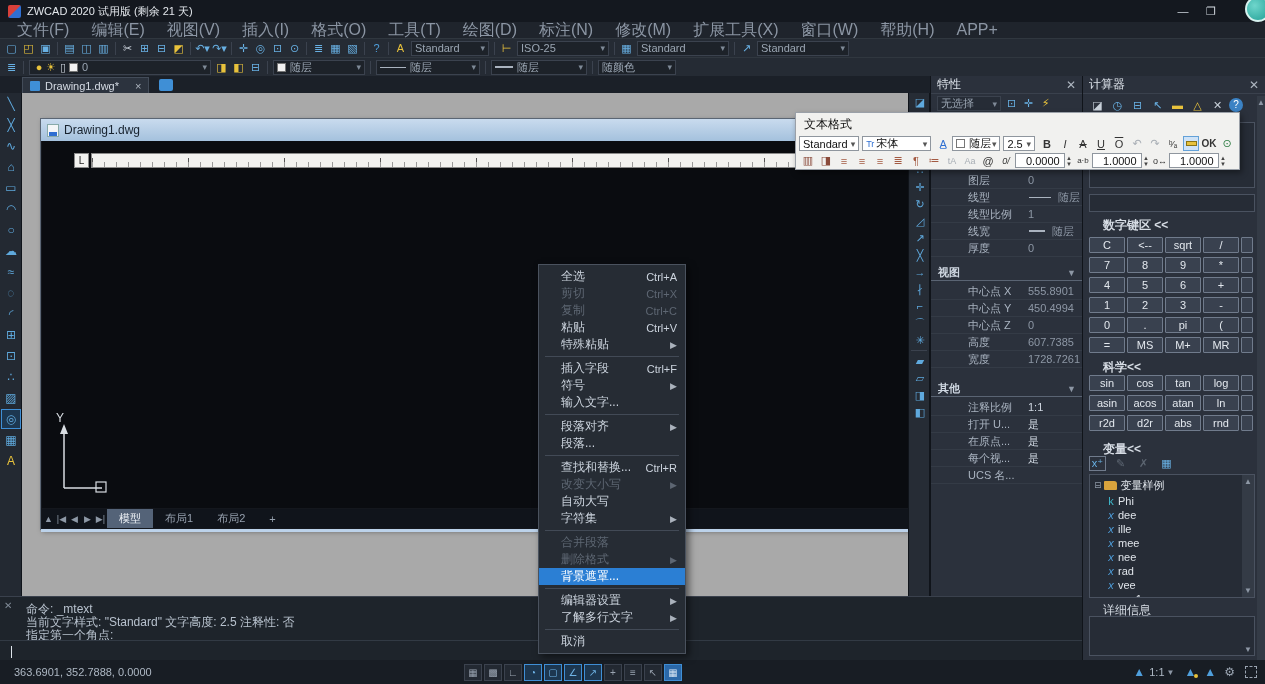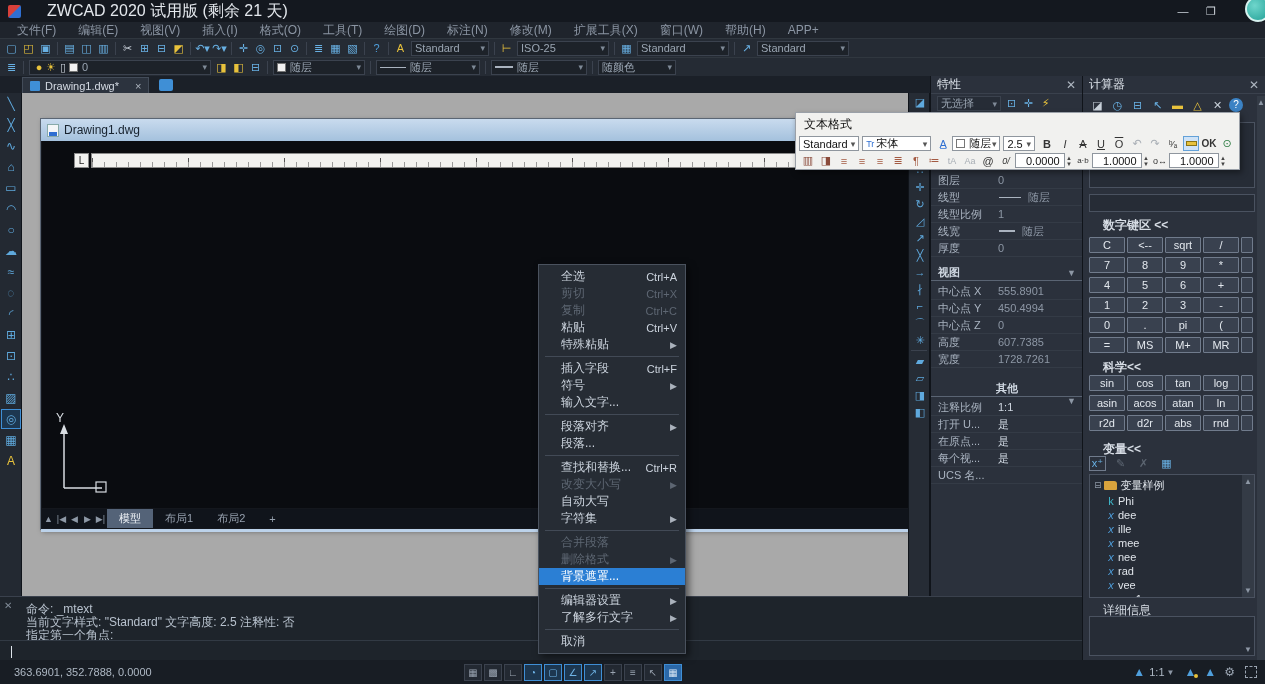--- a/index.html
+++ b/index.html
@@ -3,25 +3,25 @@
 <meta charset="utf-8">
 <style>
   *{box-sizing:border-box;margin:0;padding:0;}
   html,body{width:1265px;height:684px;overflow:hidden;}
   body{position:relative;background:#262b33;font-family:"Liberation Sans","DejaVu Sans",sans-serif;font-size:12px;color:#c3ccd8;}
   .abs{position:absolute;}
   .flex{display:flex;align-items:center;}
   
   #titlebar{left:0;top:0;width:1265px;height:22px;background:#14181f;display:flex;align-items:center;}
   #titlebar .logo{width:13px;height:13px;margin:0 6px 0 8px;background:linear-gradient(135deg,#d8403a 48%,#2f6fd2 52%);border-radius:2px;}
-  #titlebar .wtitle{color:#e3e7ec;font-size:16px;margin-left:20px;}
+  #titlebar .wtitle{color:#e3e7ec;font-size:11px;}
   .winbtn{width:28px;height:20px;display:flex;align-items:center;justify-content:center;color:#cfd5dc;font-size:11px;}
   #assist{right:-6px;top:-4px;width:26px;height:26px;border-radius:50%;background:radial-gradient(circle at 35% 35%,#6fd6cc,#1f9e94);border:2px solid #d7f2ef;}
   #menubar{left:0;top:22px;width:1265px;height:16px;background:#1f242c;display:flex;align-items:center;padding-left:6px;}
-  .mitem{color:#8b95a3;padding:0 11px;font-size:12px;}
+  .mitem{color:#8b95a3;padding:0 11px;font-size:16px;}
   
   .tbar{left:0;width:1265px;height:19px;background:#252b34;border-top:1px solid #30373f;display:flex;align-items:center;padding-left:3px;}
   .tsep{width:1px;height:13px;background:#3b424e;margin:0 3px;}
   .ti{width:17px;height:15px;display:inline-flex;align-items:center;justify-content:center;color:#68b0e3;font-size:11px;line-height:1;}
   .ti.y{color:#e8c23c;} .ti.w{color:#c9d1da;}
   .combo{height:15px;background:#1d2229;border:1px solid #3b424e;display:flex;align-items:center;padding:0 3px;color:#9aa5b2;font-size:11px;margin:0 2px;}
   .combo .cval{flex:1;white-space:nowrap;overflow:hidden;}
   .combo .arr{color:#7f8a97;font-size:9px;margin-left:4px;}
   .sw{width:9px;height:9px;background:#f2f2f2;border:1px solid #777;margin-right:4px;display:inline-block;}
   .lnl{display:inline-block;width:26px;border-top:1px solid #aab3bf;margin-right:4px;}
@@ -53,21 +53,21 @@
   .mt-nav{color:#8d98a6;width:13px;text-align:center;font-size:9px;}
   .mtab{padding:2px 12px;color:#97a1af;}
   .mtab.active{background:#546378;color:#f0f4f8;}
   #cw-bottom{position:absolute;left:0;right:0;bottom:-3px;height:3px;background:#bcd2ea;}
   
   .panel{top:76px;background:#2b313c;border-left:1px solid #10141a;}
   #props{left:930px;width:152px;height:520px;}
   #calc{left:1082px;width:183px;height:584px;}
   .phead{height:18px;display:flex;align-items:center;padding:0 6px;color:#dde3ea;font-size:12px;border-bottom:1px solid #3a414d;}
   .phead .px{margin-left:auto;color:#aeb6c0;}
-  .prow{position:absolute;left:0;width:152px;height:17px;display:flex;align-items:center;border-bottom:1px solid #343b46;font-size:11px;}
+  .prow{position:absolute;left:0;width:152px;height:17px;display:flex;align-items:center;border-bottom:1px solid #343b46;font-size:11px;padding-left:30px;}
   .plab{width:64px;padding-left:7px;color:#aab4c1;white-space:nowrap;overflow:hidden;}
   .pval{flex:1;color:#8d97a5;padding-left:3px;white-space:nowrap;overflow:hidden;}
   .psec{position:absolute;left:0;width:152px;height:16px;display:flex;align-items:center;color:#cfd7e1;font-weight:bold;font-size:11px;padding:0 7px;border-bottom:1px solid #5a6473;}
   .psec .arr{margin-left:auto;color:#8d97a5;font-size:9px;}
   
   .clabel{position:absolute;left:20px;color:#d6dce4;font-weight:bold;font-size:12px;}
   .cbtn{position:absolute;width:36px;height:16px;background:#39414f;border:1px solid #707b8c;color:#e3e8ee;font-size:11px;display:flex;align-items:center;justify-content:center;border-radius:1px;}
   .sliver{width:12px;overflow:hidden;}
   .cbox{position:absolute;background:#262c36;border:1px solid #4a5260;}
   .vitem{position:absolute;left:14px;height:14px;display:flex;align-items:center;font-size:11px;color:#dfe4ea;}
@@ -369,21 +369,21 @@
     </div>
   <div class="prow" style="top:258px;">
       <span class="plab">高度</span>
       <span class="pval">607.7385</span>
     </div>
   <div class="prow" style="top:275px;">
       <span class="plab">宽度</span>
       <span class="pval">1728.7261</span>
     </div>
 
-  <div class="psec" style="top:305px;flex-direction:column;">
+  <div class="psec" style="top:305px;">
       <span>其他</span>
       <span class="arr">▼</span>
     </div>
   <div class="prow" style="top:323px;">
       <span class="plab">注释比例</span>
       <span class="pval" style="color:#cfd7e1;">1:1</span>
     </div>
   <div class="prow" style="top:340px;">
       <span class="plab">打开 U...</span>
       <span class="pval" style="color:#cfd7e1;">是</span>

